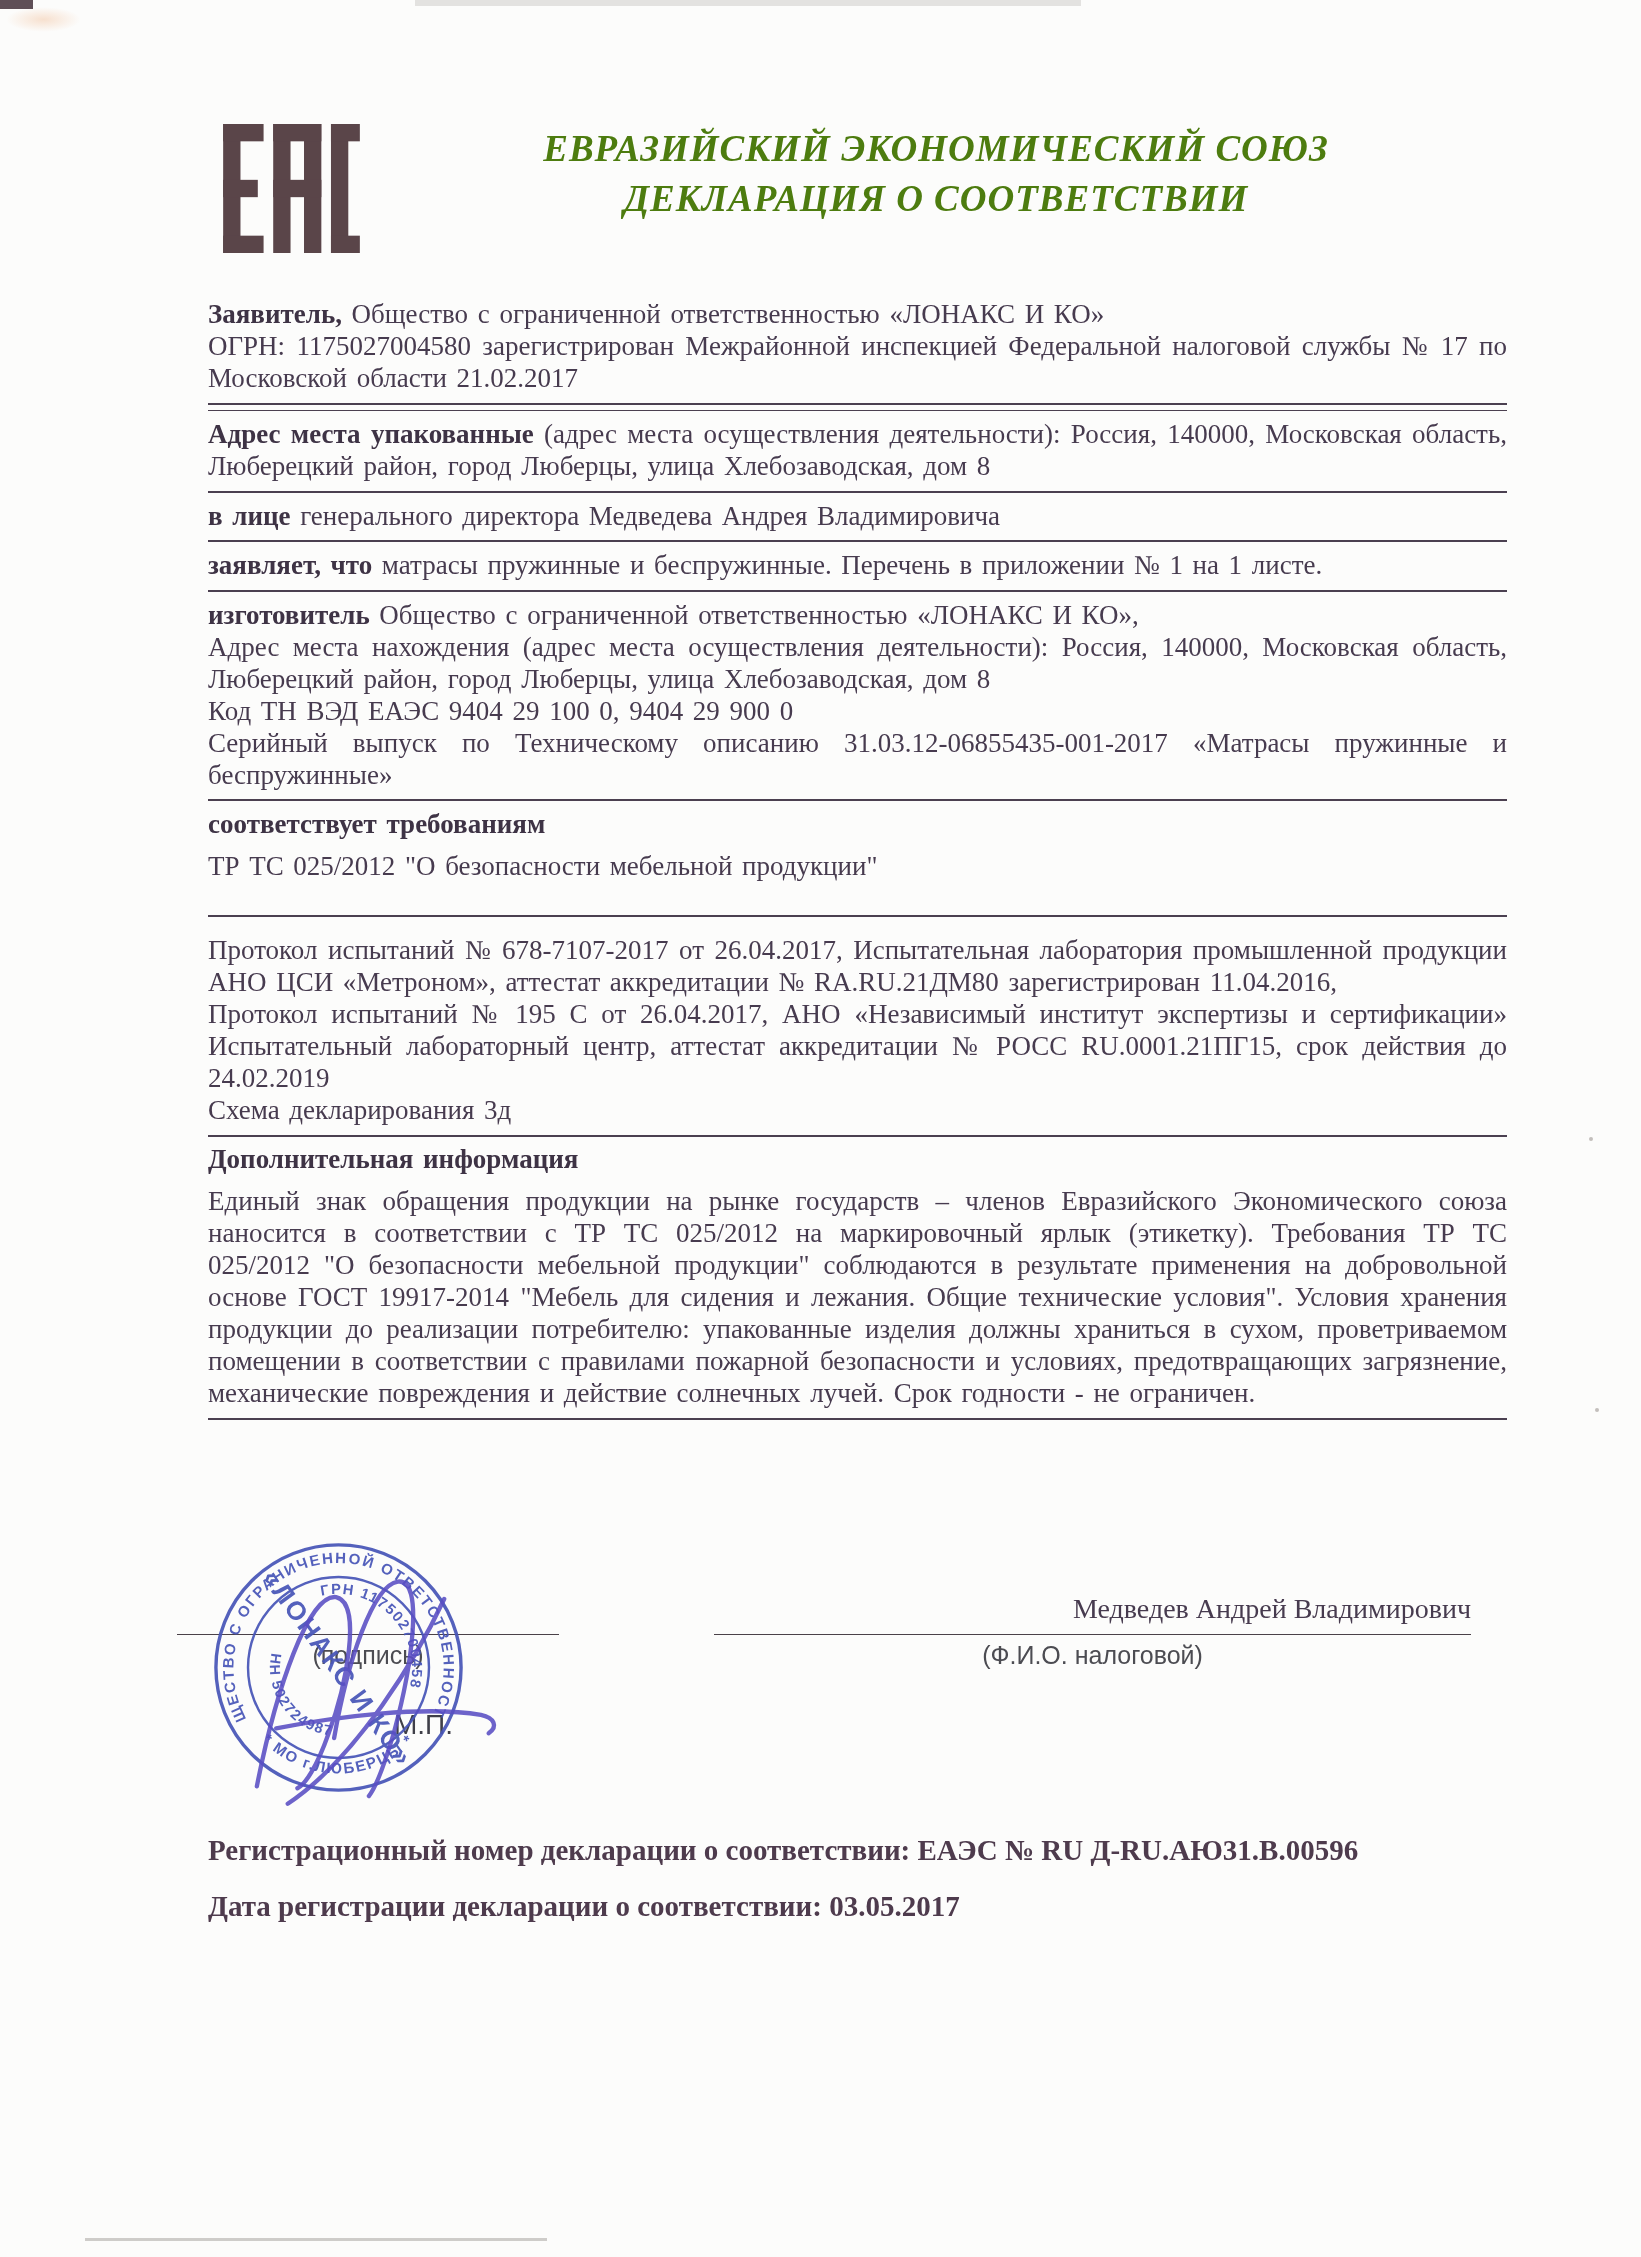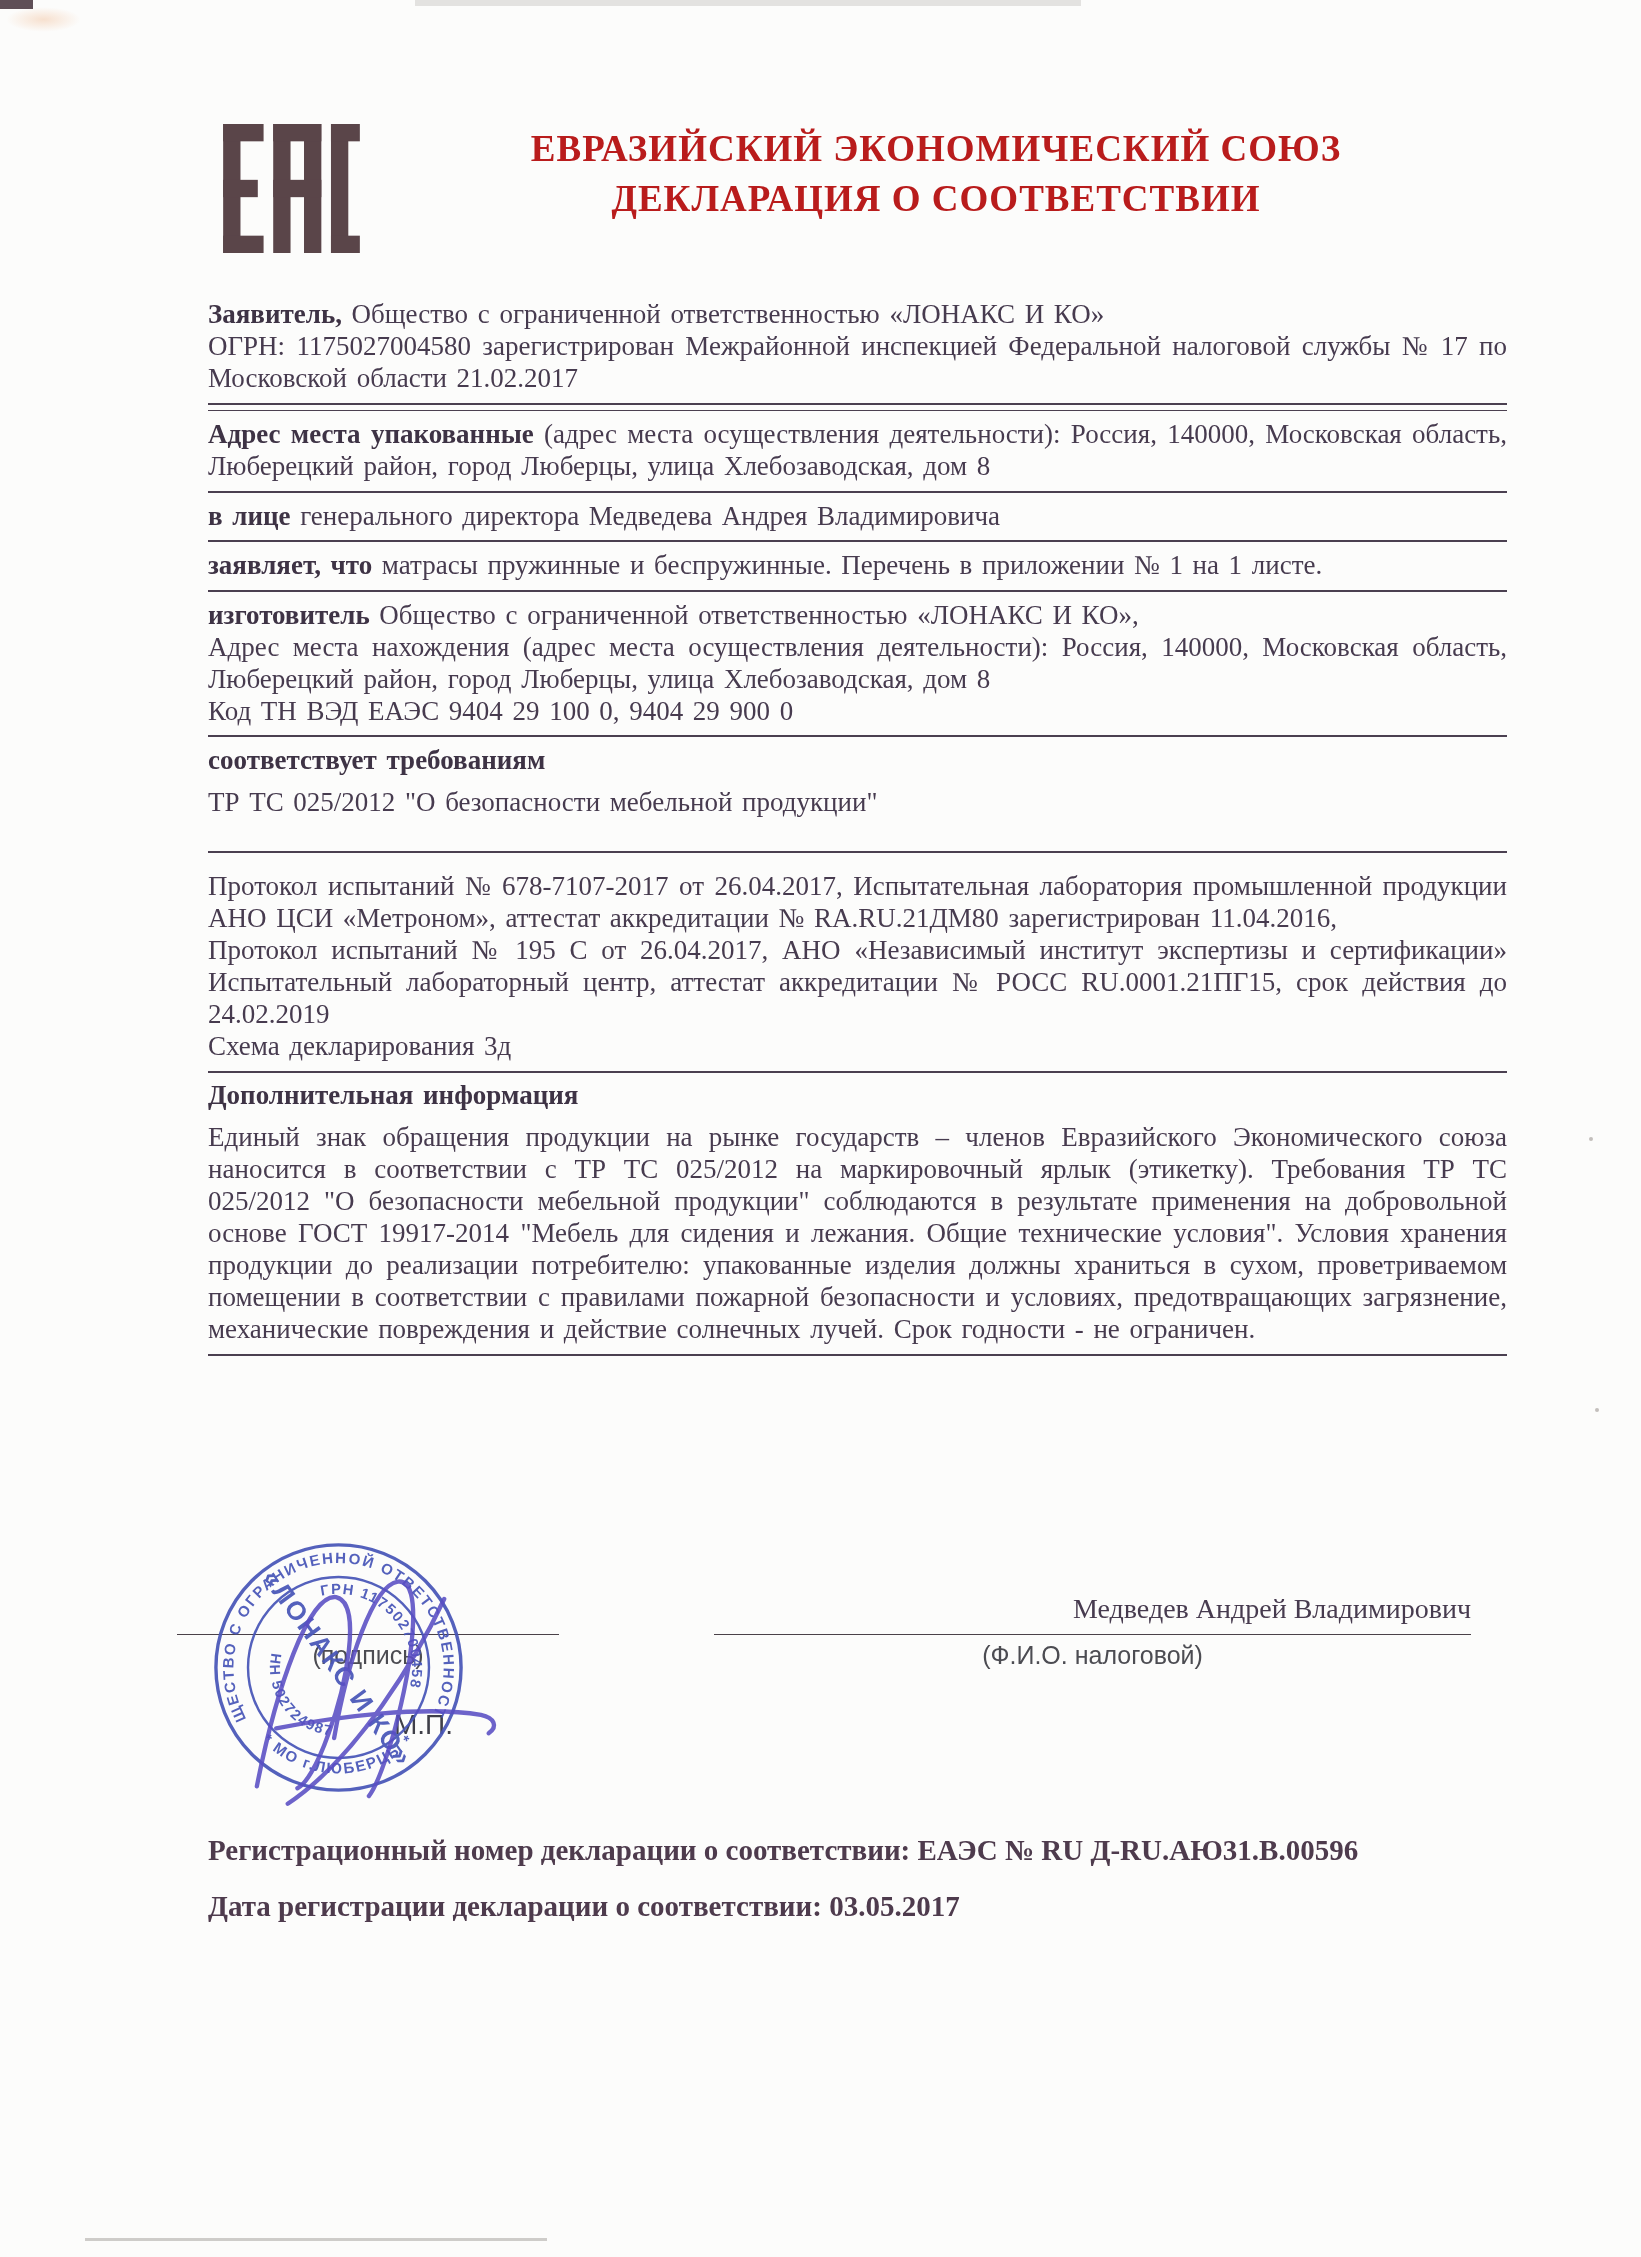--- a/index.html
+++ b/index.html
@@ -9,21 +9,21 @@
   .corner-mark{position:absolute;left:0;top:0;width:33px;height:8.7px;background:#43303a;opacity:.85;}
   .corner-smudge{position:absolute;left:5.8px;top:6.8px;width:75px;height:25px;border-radius:50%;
         background:radial-gradient(ellipse,rgba(233,152,92,.28),rgba(233,152,92,0) 70%);}
   .top-streak{position:absolute;left:415px;top:0;width:666px;height:5.8px;background:rgba(160,158,155,.28);}
   .bottom-streak{position:absolute;left:85px;top:2238px;width:462px;height:2.9px;background:rgba(120,114,108,.35);}
   .speck{position:absolute;width:3.9px;height:3.9px;border-radius:50%;background:rgba(110,100,95,.4);}
 
   
   .eac-logo{position:absolute;left:223px;top:124px;width:137px;height:129px;}
   .doc-title{position:absolute;left:439px;top:124px;width:994px;text-align:center;
-        font-weight:bold;font-size:37px;line-height:50px;color:#b91c1c;letter-spacing:1px;}
+        font-weight:bold;font-size:37px;line-height:50px;color:#4d7c0f;letter-spacing:1px;font-style:italic;}
 
   
   .content{position:absolute;left:208px;top:295px;width:1299px;font-size:27px;line-height:32px;
         color:#473b4f;word-spacing:2.9px;}
   .content p{margin:0;}
   .just{text-align:justify;}
   .b{font-weight:bold;color:#3e3345;}
   .sec{padding:2.9px 0 6.8px;}
   .rule{border-top:2.9px solid #4b4050;margin:1.9px 0 3.9px;}
   .rule-d{height:5.8px;border-top:2.9px solid #4b4050;border-bottom:1.9px solid #4b4050;margin:1.9px 0 3.9px;}
@@ -107,20 +107,21 @@
       <p><span class="b">заявляет, что</span>
         <span>матрасы пружинные и беспружинные. Перечень в приложении № 1 на 1 листе.</span></p>
     </div>
     <div class="rule"></div>
 
     <div class="sec">
       <p class="just"><span class="b">изготовитель</span>
         <span>Общество с ограниченной ответственностью «ЛОНАКС И КО»,</span></p>
       <p class="just">Адрес места нахождения (адрес места осуществления деятельности): Россия, 140000, Московская область, Люберецкий район, город Люберцы, улица Хлебозаводская, дом 8</p>
       <p>Код ТН ВЭД ЕАЭС  9404 29 100 0, 9404 29 900 0</p>
+      <p class="just">Серийный выпуск  по Техническому описанию 31.03.12-06855435-001-2017 «Матрасы пружинные и беспружинные»</p>
     </div>
     <div class="rule"></div>
 
     <div class="sec">
       <p class="b">соответствует требованиям</p>
       <div class="gap-s"></div>
       <p>ТР ТС 025/2012 "О безопасности мебельной продукции"</p>
       <div class="gap-m"></div>
     </div>
     <div class="rule"></div>

